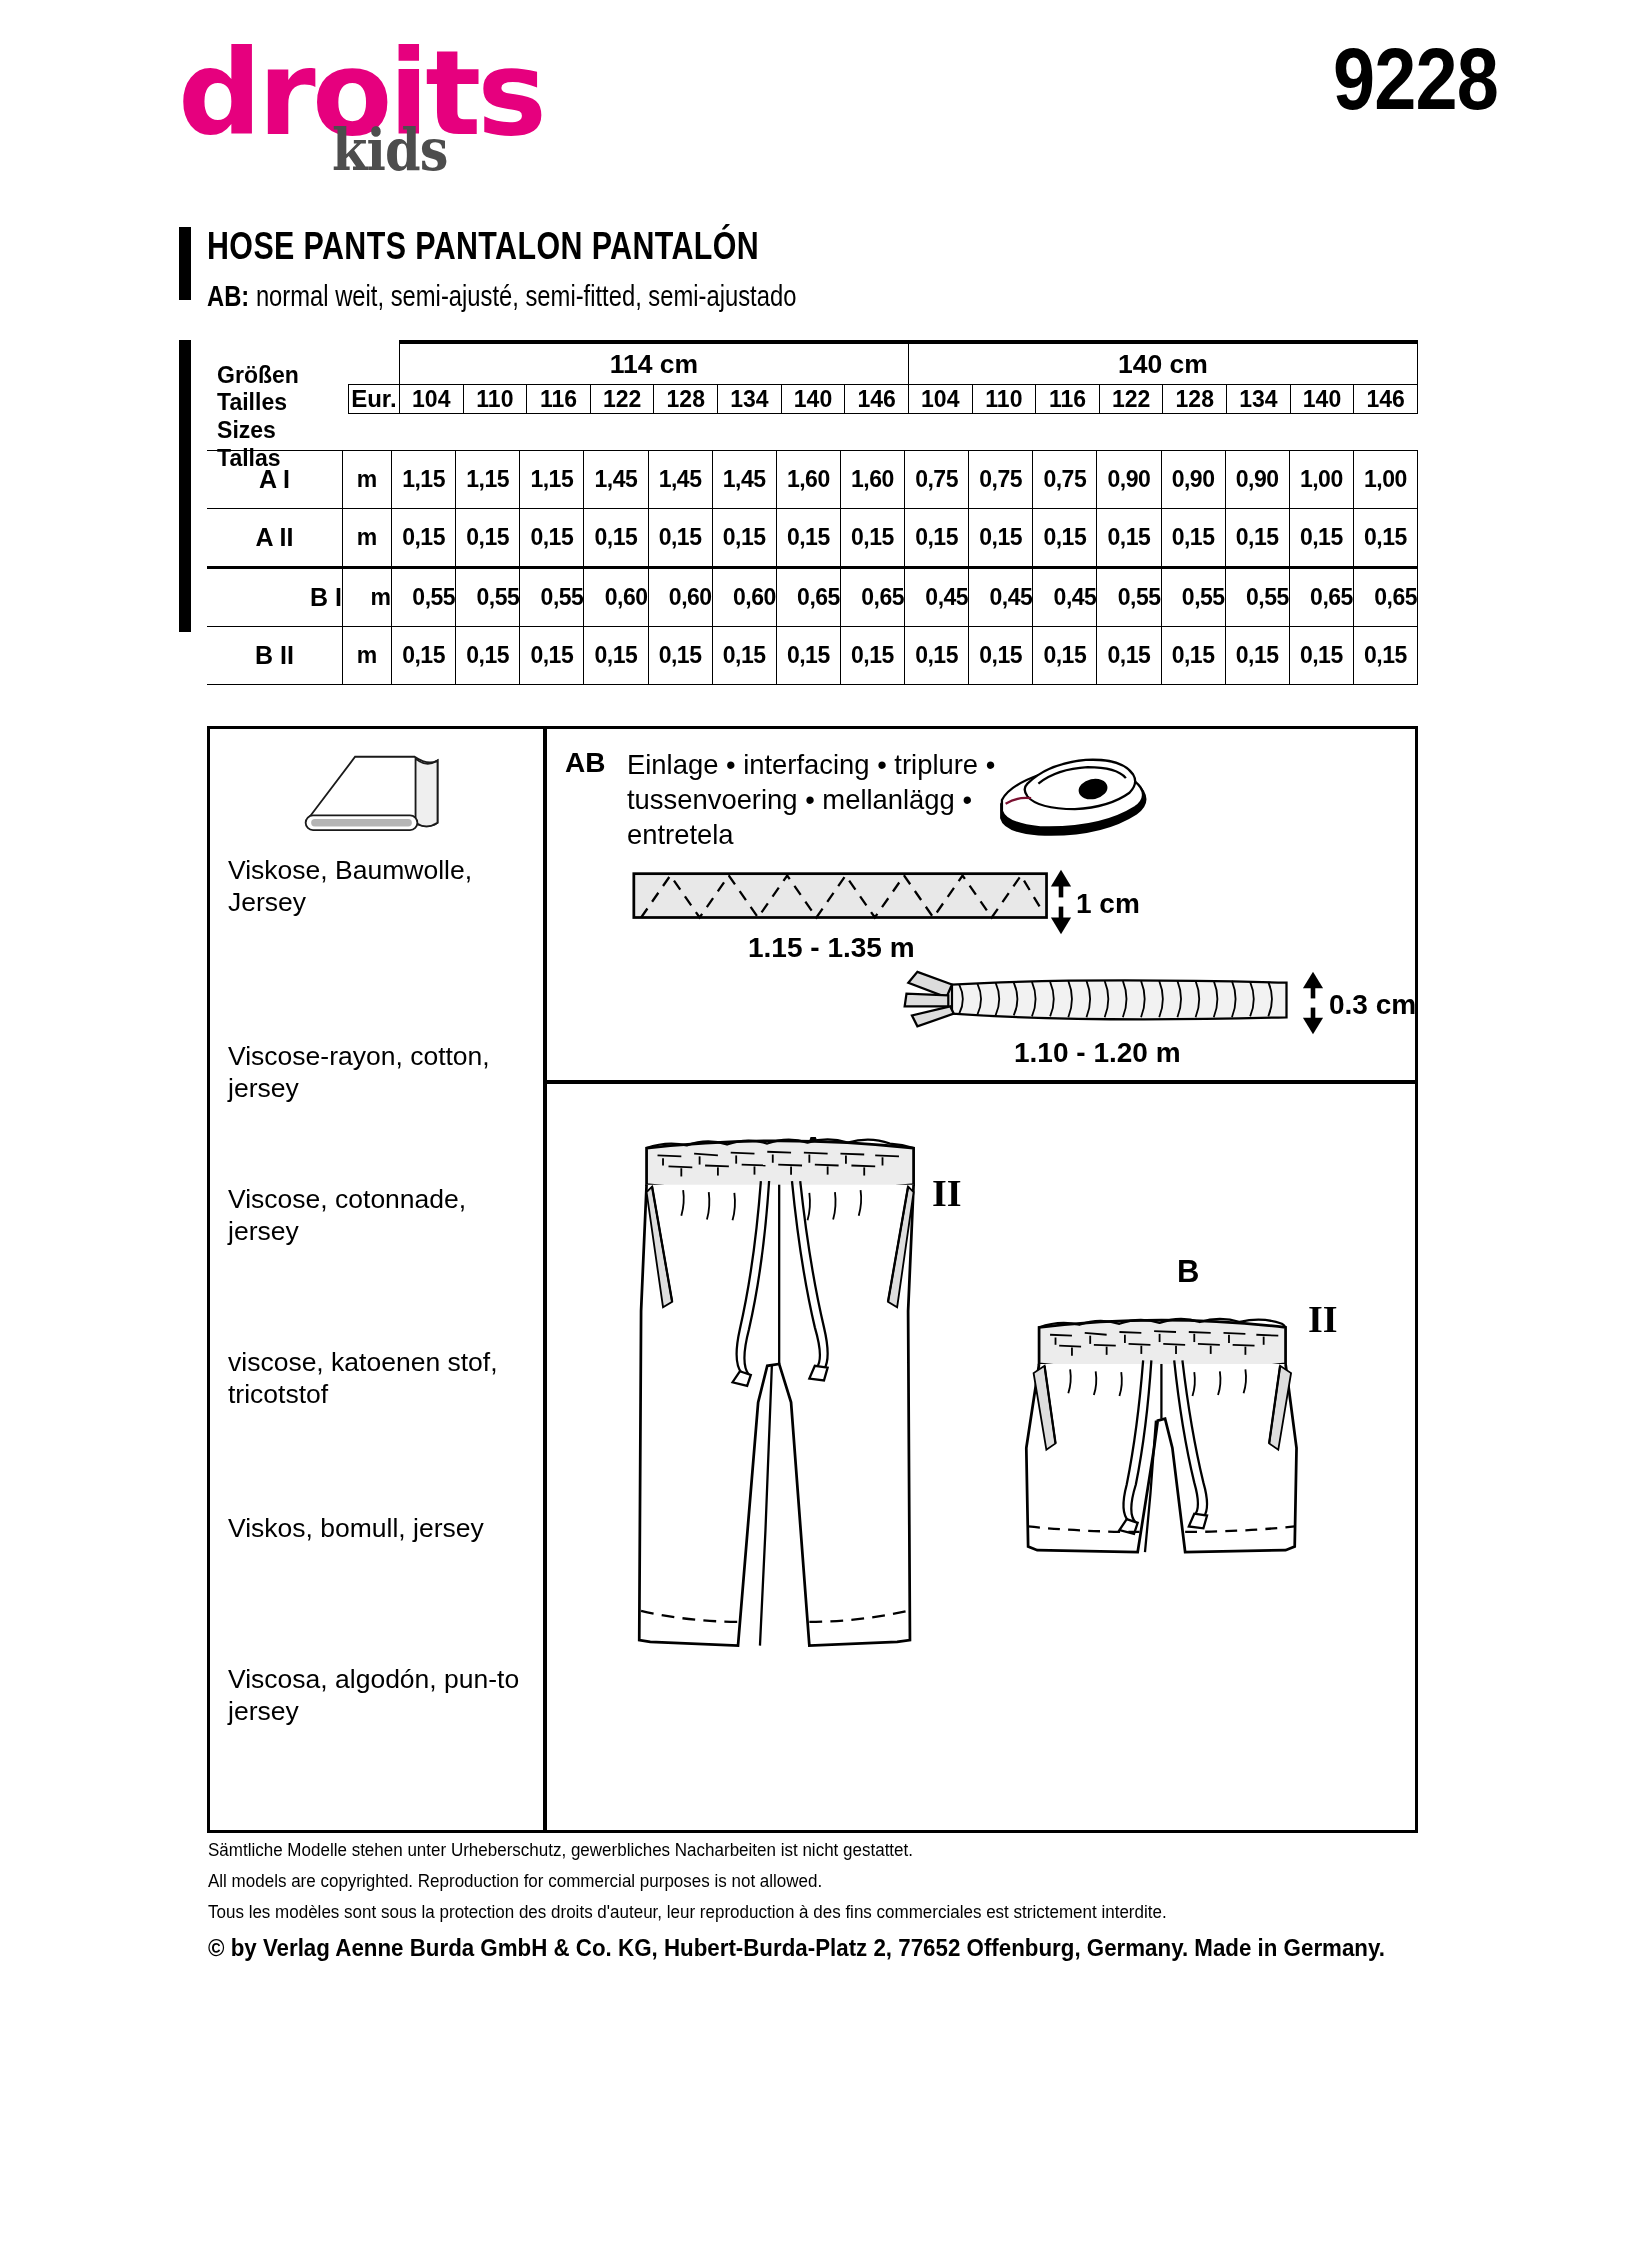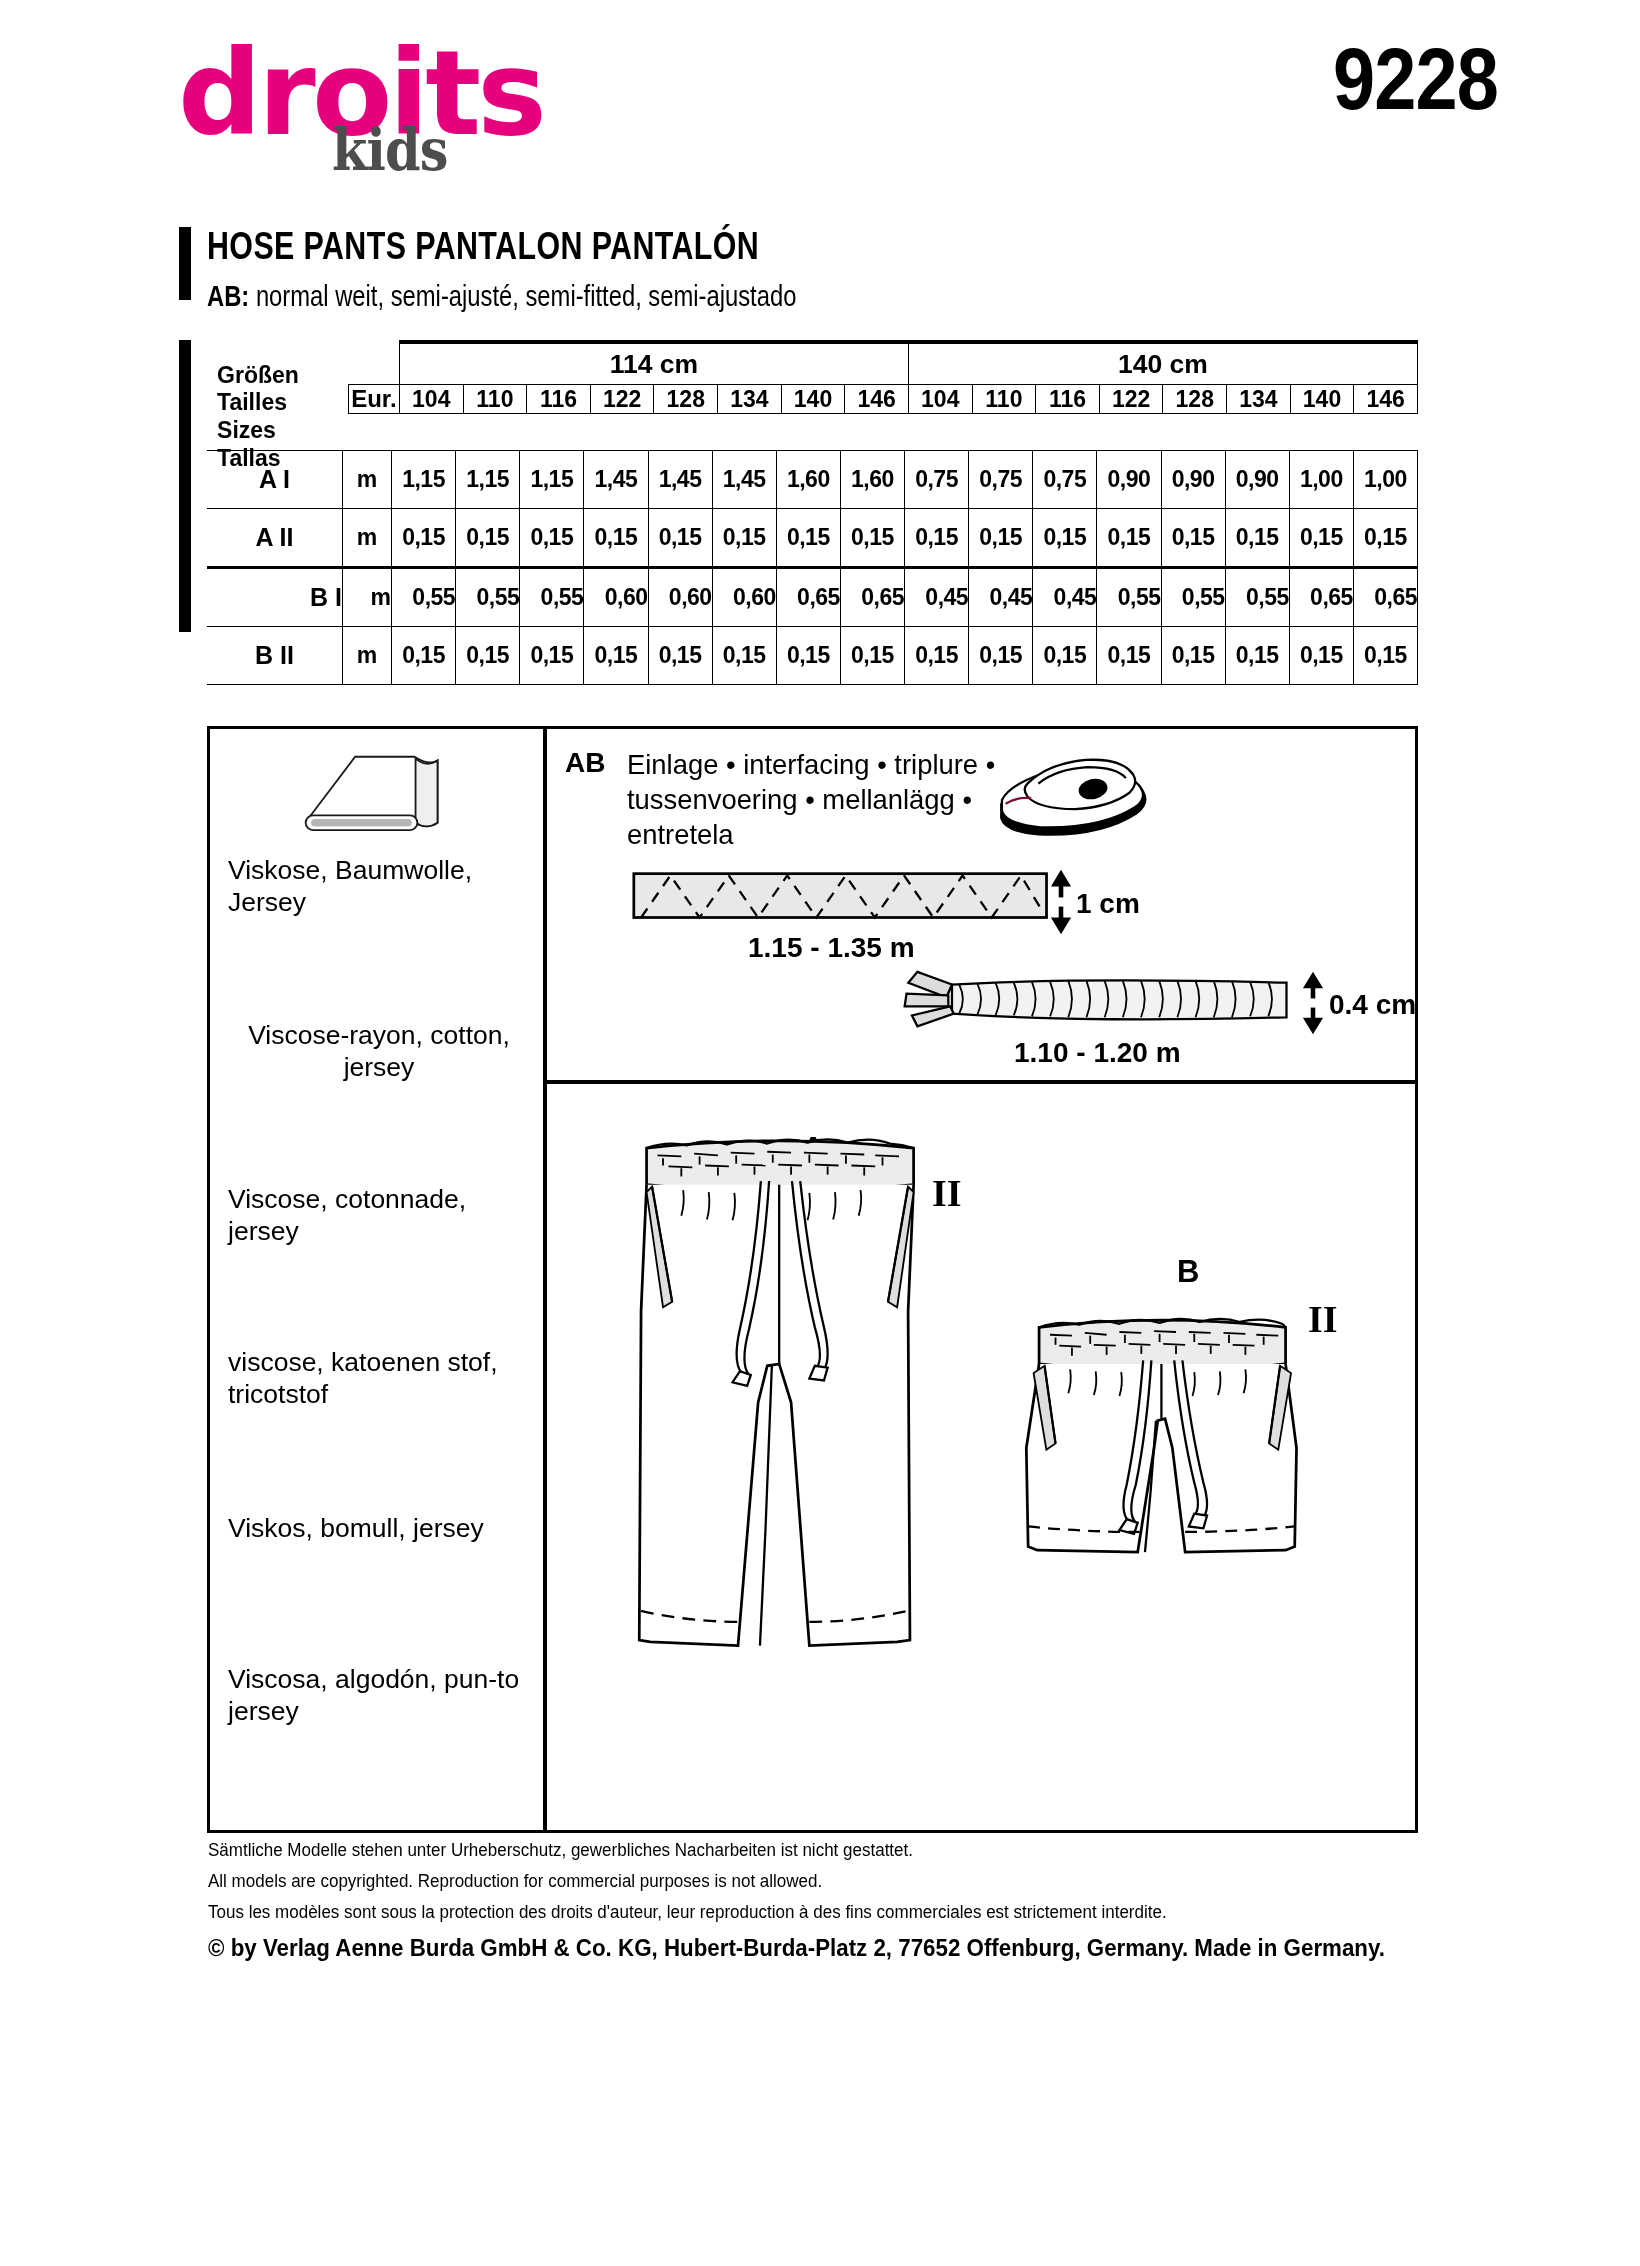--- a/index.html
+++ b/index.html
@@ -401,21 +401,21 @@
     <svg width="174" height="101" viewBox="0 0 190 110">
       <path d="M20,82 L70,16 L135,16 Q150,26 160,20 L160,88 Q148,96 136,88 L136,82 Z" fill="#ffffff" stroke="#1a1a1a" stroke-width="2"></path>
       <path d="M136,18 Q148,28 160,20 L160,88 Q148,96 136,88 Z" fill="#efefef" stroke="#1a1a1a" stroke-width="2"></path>
       <rect x="16" y="80" width="122" height="16" rx="8" fill="#ffffff" stroke="#1a1a1a" stroke-width="2"></rect>
       <rect x="22" y="84" width="110" height="8" rx="4" fill="#b5b5b5" stroke="none"></rect>
     </svg>
   </div>
 
   <div class="fabric-list">
     <div class="fabric-item" style="top:854px;">Viskose, Baumwolle, Jersey</div>
-    <div class="fabric-item" style="top:1019px;text-align:center;">Viscose-rayon, cotton, jersey</div>
+    <div class="fabric-item" style="top:1040px;">Viscose-rayon, cotton, jersey</div>
     <div class="fabric-item" style="top:1183px;">Viscose, cotonnade, jersey</div>
     <div class="fabric-item" style="top:1346px;">viscose, katoenen stof, tricotstof</div>
     <div class="fabric-item" style="top:1512px;">Viskos, bomull, jersey</div>
     <div class="fabric-item" style="top:1663px;">Viscosa, algodón, pun-to jersey</div>
   </div>
 
   <div class="ab-label">AB</div>
   <div class="ab-text">Einlage • interfacing • triplure • tussenvoering • mellanlägg • entretela</div>
 
   <div class="iron-icon">
@@ -478,21 +478,21 @@
   </div>
   <div class="cord-label">1.10 - 1.20 m</div>
   <div style="position:absolute;left:1301px;top:970px;">
     <svg width="24" height="66" viewBox="0 0 26 72">
       <path d="M13,2 L24,20 L2,20 Z" fill="#000"></path>
       <path d="M13,70 L24,52 L2,52 Z" fill="#000"></path>
       <line x1="13" y1="16" x2="13" y2="31" stroke="#000" stroke-width="5"></line>
       <line x1="13" y1="41" x2="13" y2="56" stroke="#000" stroke-width="5"></line>
     </svg>
   </div>
-  <div class="cord-dim">0.4 cm</div>
+  <div class="cord-dim">0.3 cm</div>
 
   <div class="view-letter" style="left:802px;top:1131px;">A</div>
   <div class="piece-numeral" style="left:932px;top:1171px;">II</div>
   <div class="piece-numeral" style="left:873px;top:1521px;">I</div>
 
   <div class="garment-a">
     <svg width="302" height="567" viewBox="0 0 330 620">
 
       <path d="M18,22 Q165,6 310,22 L310,62 Q165,78 18,62 Z" fill="#ececec" stroke="#000" stroke-width="3"></path>
       <path d="M18,22 Q40,14 62,19 Q84,11 106,18 Q128,10 150,17 Q172,9 194,16 Q216,9 238,16 Q262,9 284,17 Q298,18 310,22" fill="none" stroke="#000" stroke-width="2.5"></path>

